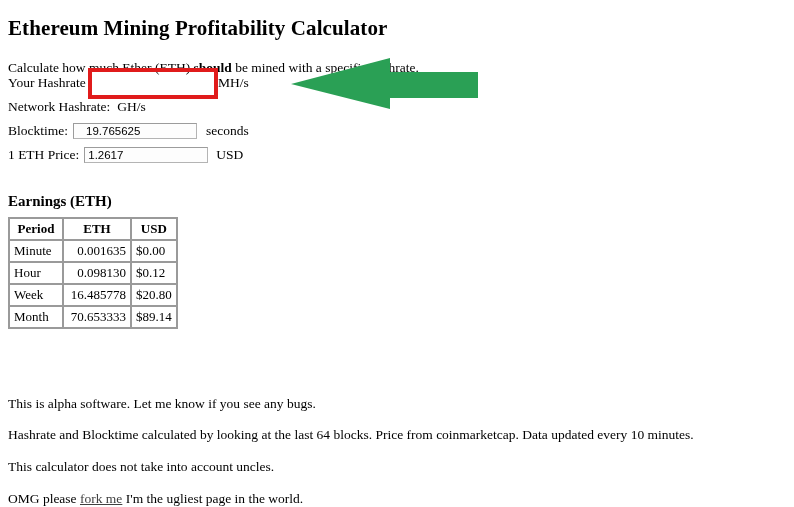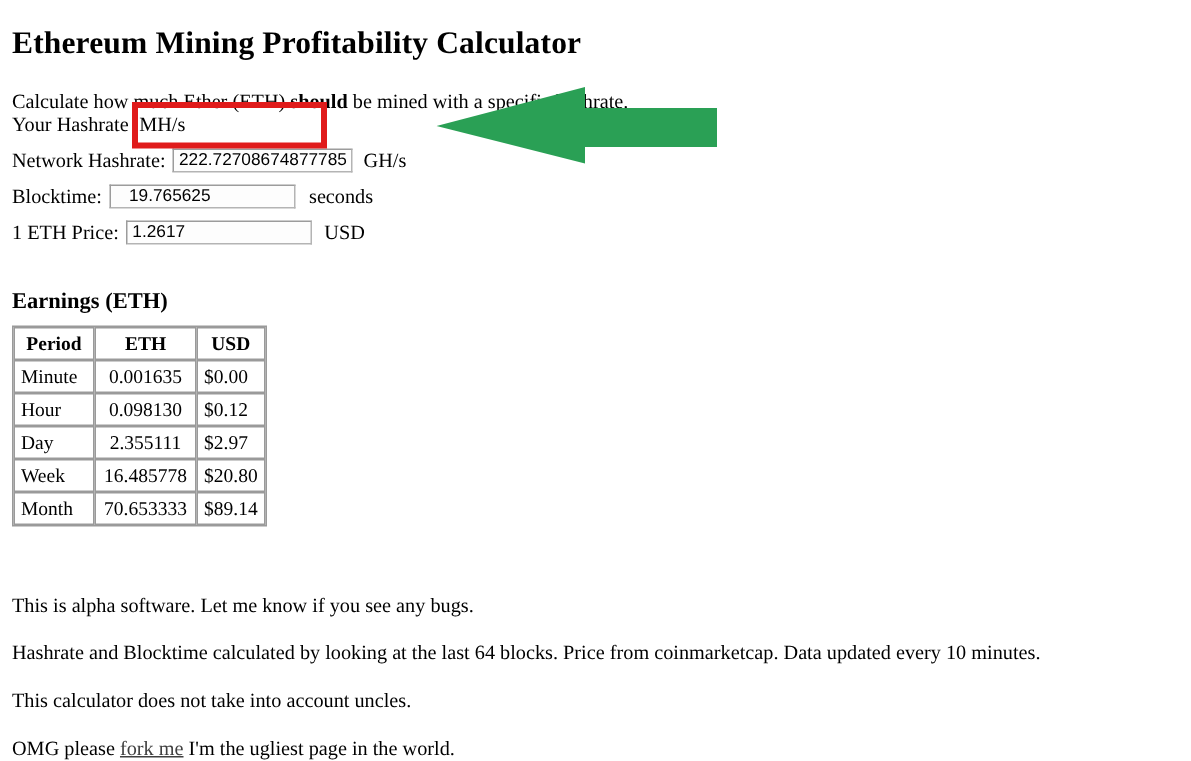--- a/index.html
+++ b/index.html
@@ -70,21 +70,21 @@
     background: #fdfdfd;
     border: 1px solid #b4b4b4;
     border-top-color: #9c9c9c;
     border-left-color: #9c9c9c;
     height: 16px;
     line-height: 16px;
     padding: 1px 3px;
     box-sizing: border-box;
     outline: none;
   }
-  #hashrate-row { margin-left: 0; }
+  #hashrate-row { margin-left: 0; justify-content: space-between; }
   #input-hashrate { width: 126px; margin-left: 6px; }
   #input-network  { width: 120px; margin-left: 5px; }
   #input-blocktime { width: 124px; margin-left: 5px; padding-left: 12px; }
   #input-price    { width: 124px; margin-left: 5px; }
 
   #network-row { margin-top: 2px; }
   #blocktime-row { margin-top: 2px; }
   #price-row { margin-top: 2px; }
 
   
@@ -144,21 +144,21 @@
     height: 18px;
     line-height: 18px;
     white-space: nowrap;
     font-weight: normal;
   }
   table.earnings thead th {
     font-weight: bold;
     text-align: center;
   }
   table.earnings tbody td.c-period { text-align: left; }
-  table.earnings tbody td.c-eth { text-align: center; }
+  table.earnings tbody td.c-eth { text-align: right; }
   table.earnings tbody td.c-usd { text-align: left; }
   table.earnings col.w-period { width: 54px; }
   table.earnings col.w-eth { width: 68px; }
   table.earnings col.w-usd { width: 40px; }
 
   
   .note {
     position: absolute;
     left: 8px;
     font-size: 13.5px;
@@ -185,21 +185,20 @@
 
   <div class="form-area">
 
     <div class="form-row" id="hashrate-row">
       <span class="lbl">Your Hashrate</span>
       <span class="unit">MH/s</span>
     </div>
 
     <div class="form-row" id="network-row">
       <span class="lbl">Network Hashrate:</span>
-      <input class="txtbox" id="input-network" type="text" value="222.72708674877785" style="">
       <span class="unit" id="unit-network">GH/s</span>
     </div>
 
     <div class="form-row" id="blocktime-row">
       <span class="lbl">Blocktime:</span>
       <input class="txtbox" id="input-blocktime" type="text" value="19.765625" style="">
       <span class="unit" id="unit-blocktime">seconds</span>
     </div>
 
     <div class="form-row" id="price-row">
@@ -237,25 +236,20 @@
           <td class="c-period">Minute</td>
           <td class="c-eth">0.001635</td>
           <td class="c-usd">$0.00</td>
         </tr>
         <tr>
           <td class="c-period">Hour</td>
           <td class="c-eth">0.098130</td>
           <td class="c-usd">$0.12</td>
         </tr>
         <tr>
-          <td class="c-period">Day</td>
-          <td class="c-eth">2.355111</td>
-          <td class="c-usd">$2.97</td>
-        </tr>
-        <tr>
           <td class="c-period">Week</td>
           <td class="c-eth">16.485778</td>
           <td class="c-usd">$20.80</td>
         </tr>
         <tr>
           <td class="c-period">Month</td>
           <td class="c-eth">70.653333</td>
           <td class="c-usd">$89.14</td>
         </tr>
       </tbody>

